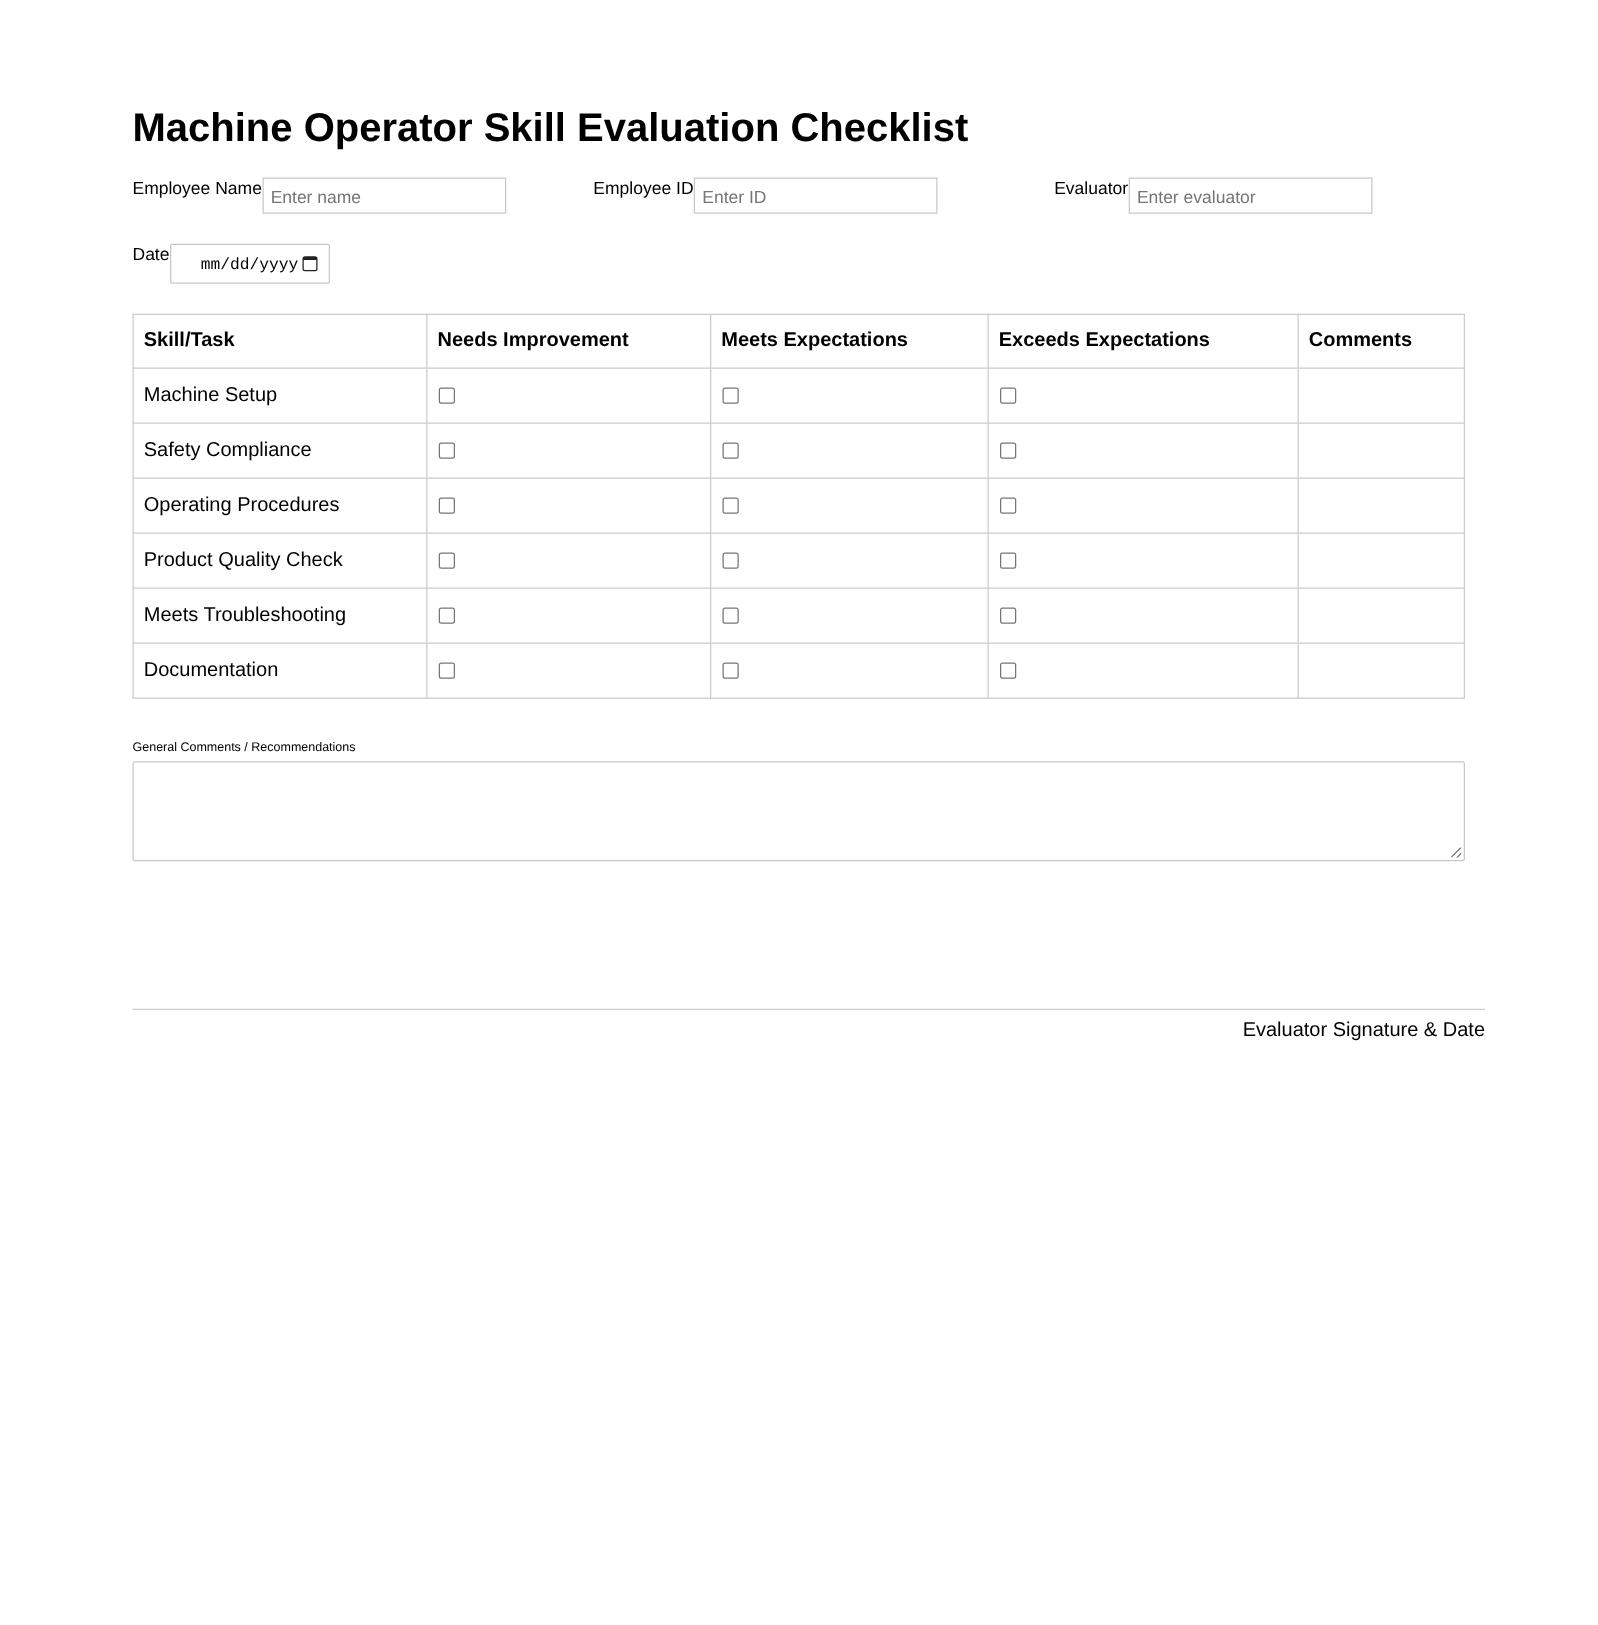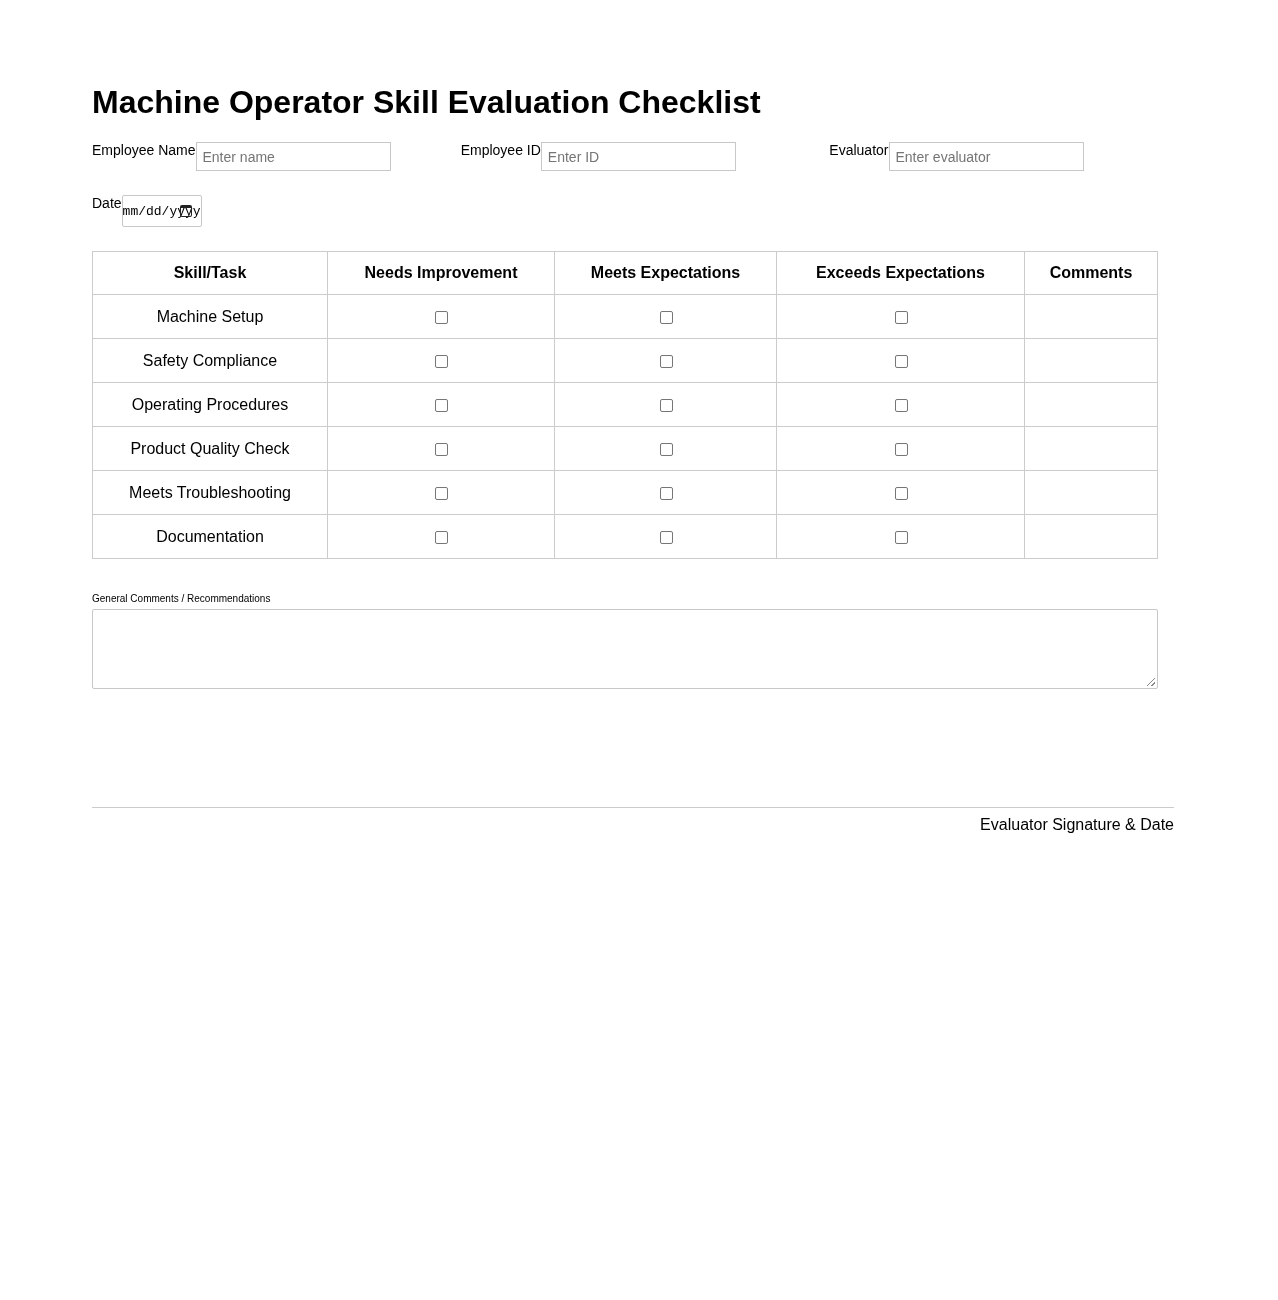--- a/index.html
+++ b/index.html
@@ -6,21 +6,21 @@
   html, body { margin: 0; padding: 0; background: #ffffff; }
   body {
     width: 1278px;
     height: 1300px;
     font-family: "Liberation Sans", sans-serif;
     color: #000;
     position: relative;
   }
   .container {
     position: absolute;
-    left: 92px;
+    left: 106px;
     top: 80px;
     width: 1082px;
   }
   h1 {
     margin: 0;
     font-size: 32px;
     font-weight: bold;
     line-height: 44px;
     letter-spacing: 0px;
   }
@@ -46,42 +46,42 @@
   }
   .field input::placeholder { color: #757575; }
   .date-field { margin-top: 24px; }
   .date-box {
     position: relative;
     height: 32px;
     border: 1px solid #c8c8c8;
     border-radius: 2px;
     display: flex;
     align-items: center;
-    padding: 0 0;
+    padding: 0 24px;
     font-family: "Liberation Mono", monospace;
     font-size: 13px;
   }
   .date-box .cal {
     position: absolute;
     right: 9px;
     top: 9px;
     width: 12px;
     height: 12px;
     border: 1.5px solid #222;
     border-top-width: 3px;
     border-radius: 2px;
   }
   table {
     margin-top: 24px;
     width: 1066px;
     border-collapse: collapse;
   }
   th, td {
     border: 1px solid #cccccc;
-    text-align: center;
+    text-align: left;
     padding: 0 8px;
     height: 44px;
     font-size: 16px;
   }
   th { font-weight: bold; height: 43px; }
   .cb {
     display: inline-block;
     width: 13px;
     height: 13px;
     border: 1px solid #767676;

